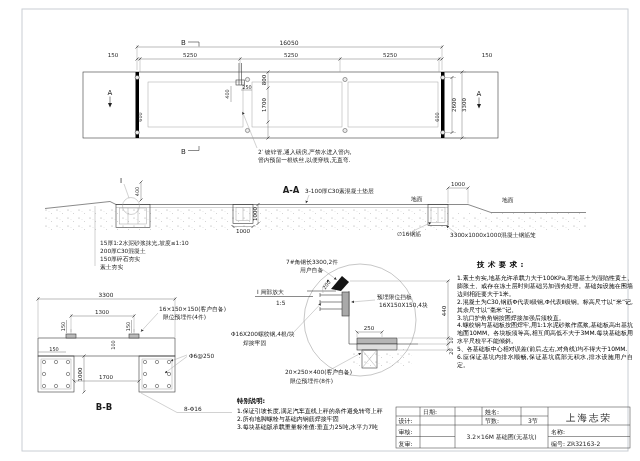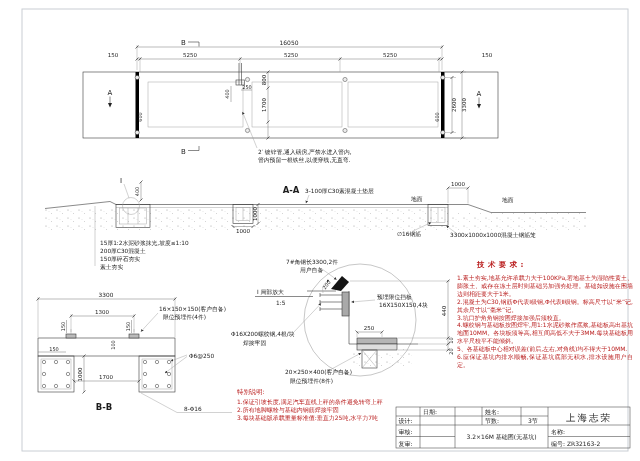--- a/index.html
+++ b/index.html
@@ -8,26 +8,26 @@
   svg{position:absolute;left:0;top:0;}
   svg text{font-family:"DejaVu Sans",sans-serif;fill:#1c1c1c;font-size:6px;}
   .t5{font-size:5px;} .t55{font-size:5.5px;} .t58{font-size:5.8px;}
   .t7{font-size:7px;} .big{font-size:8.5px;font-weight:bold;} .co{font-size:9.5px;letter-spacing:2px;}
   .ln{stroke:#3a3a3a;stroke-width:.6;fill:none;}
   .lnf{stroke:#3a3a3a;stroke-width:.6;}
   .thin{stroke:#9a9a9a;stroke-width:.45;fill:none;}
   .dim{stroke:#666;stroke-width:.45;fill:none;}
   .tick{stroke:#333;stroke-width:.7;fill:none;}
   .tb{stroke:#444;stroke-width:.55;fill:none;}
-  .overlay{position:absolute;color:#b91c1c;}
+  .overlay{position:absolute;color:#000000;}
   .tech-block{left:457px;top:260px;width:176px;}
   .tech-title{font-size:7.4px;font-weight:bold;letter-spacing:3.5px;margin:0 0 4px 20px;}
   .tech-item{font-size:6px;line-height:1.32;text-align:justify;margin:0;}
   .special-block{left:237px;top:388px;width:172px;}
-  .special-title{font-size:6.4px;font-weight:normal;margin:0 0 1px 0;}
+  .special-title{font-size:6.4px;font-weight:bold;margin:9px 0 1px 0;}
   .special-item{font-size:6px;line-height:1.32;margin:0;}
 </style>
 </head>
 <body>
 
 <div id="sheet">
 
 <svg width="640" height="461" viewBox="0 0 640 461">
   <defs>
     <pattern id="soil" width="11" height="8" patternUnits="userSpaceOnUse">

